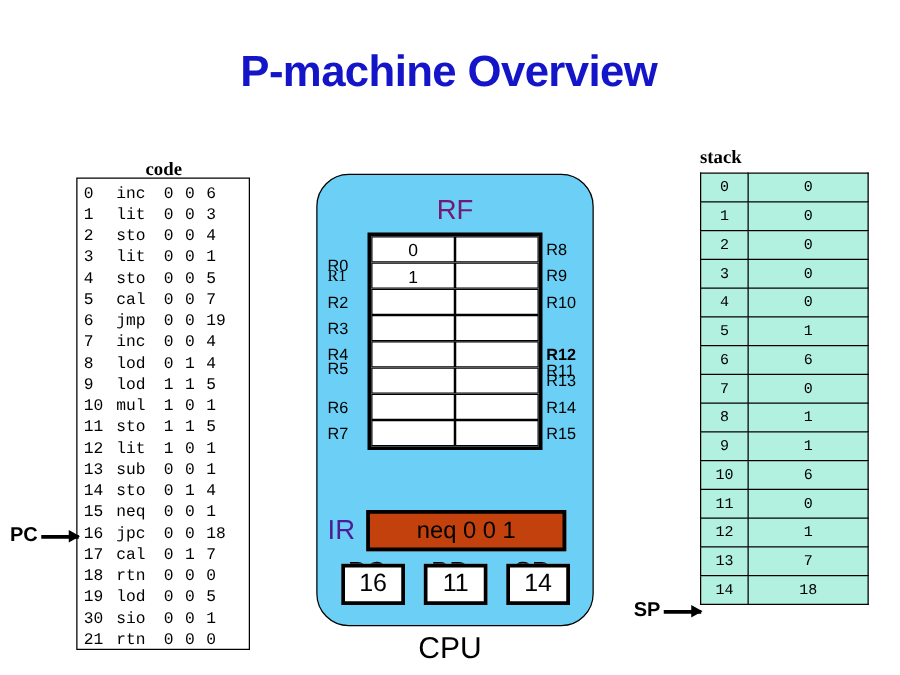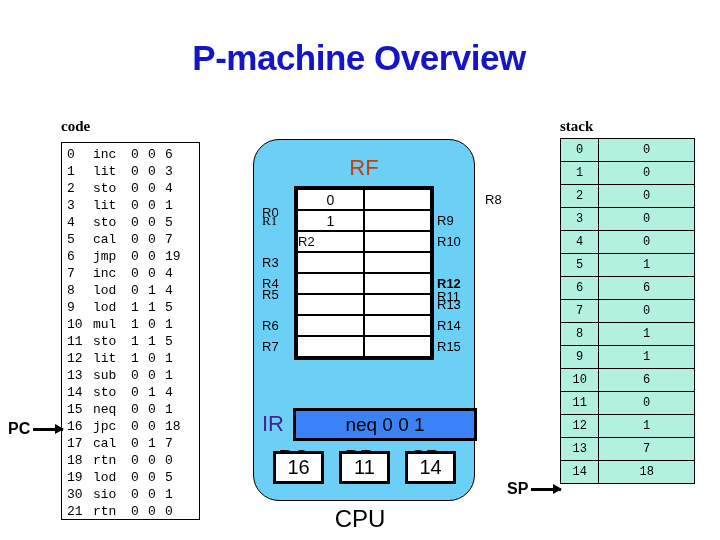--- a/index.html
+++ b/index.html
@@ -32,21 +32,21 @@
 
   
   .caption {
     position: absolute;
     font-family: "Liberation Serif", serif;
     font-weight: bold;
     font-size: 15px;
     color: #000000;
     white-space: nowrap;
   }
-  #code-caption { left: 61px; top: 118px; width: 140px; }
+  #code-caption { left: 61px; top: 128px; width: 140px; text-align: center; }
   #stack-caption { left: 560px; top: 118px; width: 135px; text-align: left; }
   #cpu-caption {
     position: absolute;
     left: 245px; top: 505px; width: 230px;
     text-align: center;
     font-family: "Liberation Sans", sans-serif;
     font-size: 24px;
     color: #000000;
   }
 
@@ -122,21 +122,21 @@
     box-sizing: border-box;
   }
   #rf-title {
     position: absolute;
     left: 253px;
     top: 155px;
     width: 222px;
     text-align: center;
     font-family: "Liberation Sans", sans-serif;
     font-size: 22px;
-    color: #c2410c;
+    color: #701a75;
   }
 
   
   #rf-grid {
     position: absolute;
     left: 294px;
     top: 186px;
     width: 140px;
     border: 3px solid #000000;
     box-sizing: border-box;
@@ -173,23 +173,23 @@
     left: 262px;
     top: 411px;
     font-family: "Liberation Sans", sans-serif;
     font-size: 22px;
     color: #4c1d95;
   }
   #ir-box {
     position: absolute;
     left: 293px;
     top: 408px;
-    width: 184px;
+    width: 160px;
     height: 33px;
-    background: #3b82f6;
+    background: #c2410c;
     border: 3px solid #000000;
     box-sizing: border-box;
     text-align: center;
     line-height: 28px;
     font-family: "Liberation Sans", sans-serif;
     font-size: 19px;
     color: #000000;
   }
 
   
@@ -310,24 +310,24 @@
     <div class="rf-cell"></div>
     <div class="rf-cell"></div>
     <div class="rf-cell"></div>
     <div class="rf-cell"></div>
     <div class="rf-cell"></div>
     <div class="rf-cell"></div>
     <div class="rf-cell"></div>
   </div>
 <div id="rf-labels">
     <div class="rf-label left" style="top: 202px;">R0</div>
-    <div class="rf-label right" style="top: 189px; margin-left: 48px;">R8</div>
+    <div class="rf-label right" style="top: 189px;">R8</div>
     <div class="rf-label left" style="top: 210px; font-family: Liberation Serif, serif;">R1</div>
     <div class="rf-label right" style="top: 210px;">R9</div>
-    <div class="rf-label left" style="top: 231px; margin-left: 36px;">R2</div>
+    <div class="rf-label left" style="top: 231px;">R2</div>
     <div class="rf-label right" style="top: 231px;">R10</div>
     <div class="rf-label left" style="top: 252px;">R3</div>
     <div class="rf-label right" style="top: 252px; margin-top: 34px;">R11</div>
     <div class="rf-label left" style="top: 273px;">R4</div>
     <div class="rf-label right" style="top: 273px; font-weight: bold;">R12</div>
     <div class="rf-label left" style="top: 284px;">R5</div>
     <div class="rf-label right" style="top: 294px;">R13</div>
     <div class="rf-label left" style="top: 315px;">R6</div>
     <div class="rf-label right" style="top: 315px;">R14</div>
     <div class="rf-label left" style="top: 336px;">R7</div>

